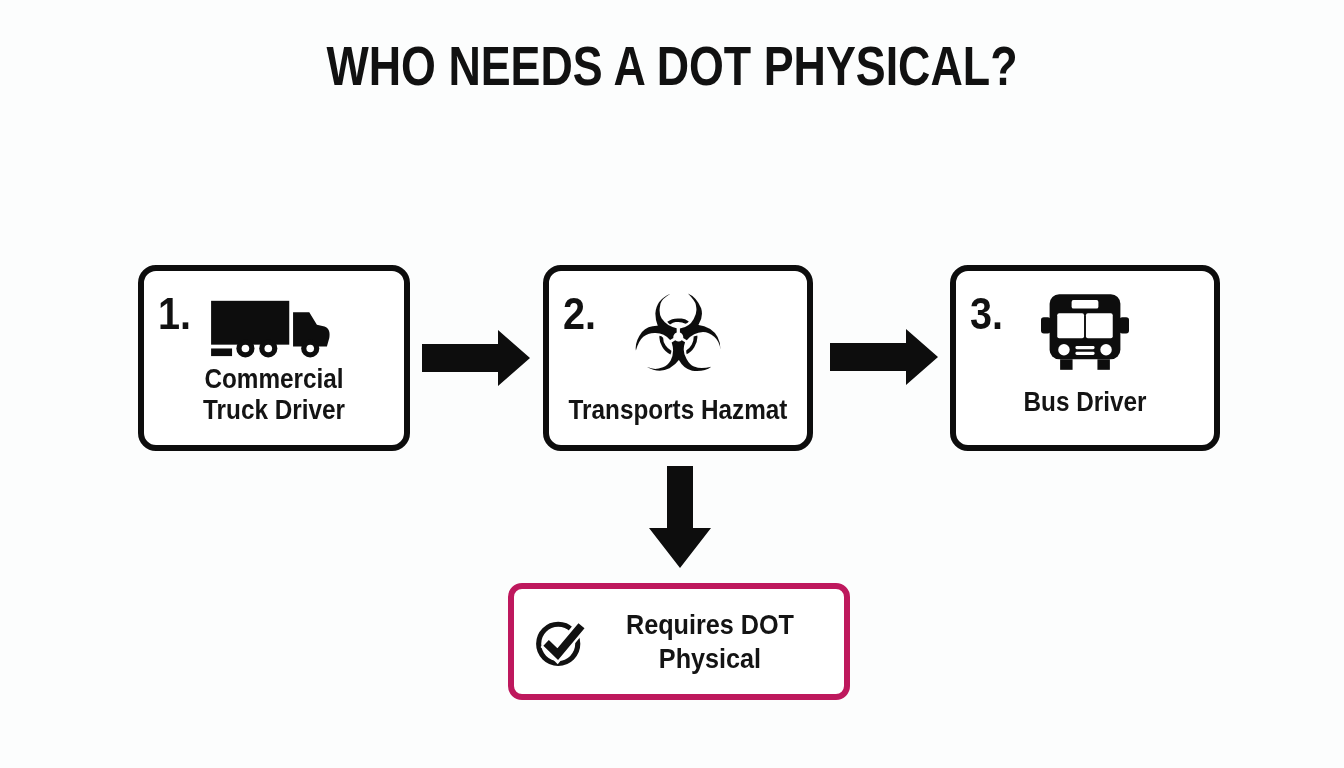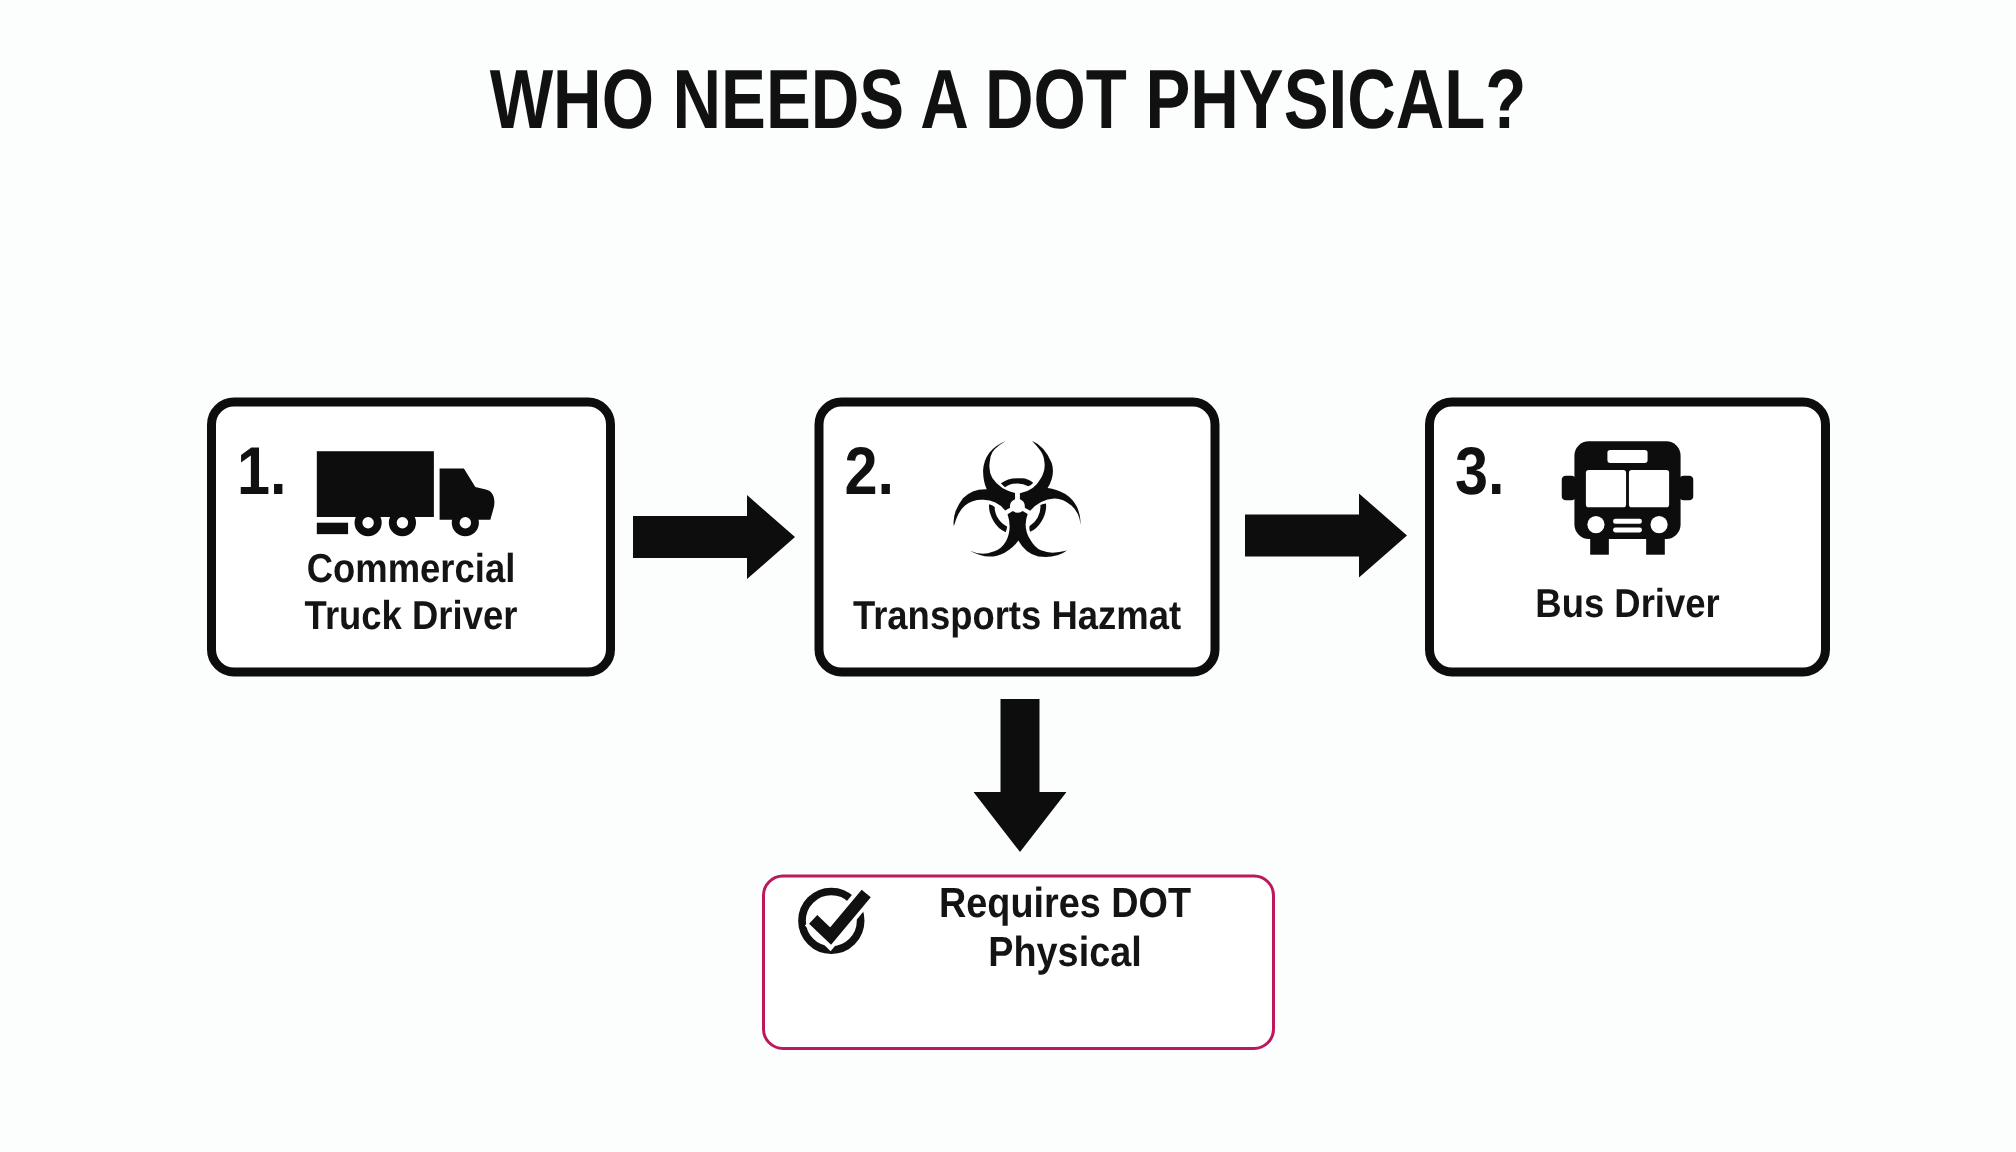--- a/index.html
+++ b/index.html
@@ -42,22 +42,22 @@
   #box1 .box-label{bottom:19px;}
   #box2 .box-label{bottom:19px;}
   #box3 .box-label{bottom:27px;}
   .arrow{position:absolute;}
   #arrow-right-1{left:422px;top:330px;}
   #arrow-right-2{left:830px;top:329px;}
   #arrow-down-1{left:649px;top:466px;}
   .arrow svg path{fill:#0d0d0d;}
   #result-box{
     position:absolute;left:508px;top:583px;width:342px;height:117px;
-    background:#ffffff;border:2px solid #be185d;border-radius:14px;
-    box-sizing:border-box;display:flex;
+    background:#ffffff;border:6px solid #be185d;border-radius:14px;
+    box-sizing:border-box;display:flex;align-items:center;
     padding:0 24px 0 20px;gap:12px;
   }
   .result-label{
     flex:1;text-align:center;font-weight:700;font-size:28px;line-height:1.18;
     color:#141414;transform:scaleX(0.90);transform-origin:50% 50%;white-space:nowrap;
   }
 </style>
 </head>
 <body>
 

